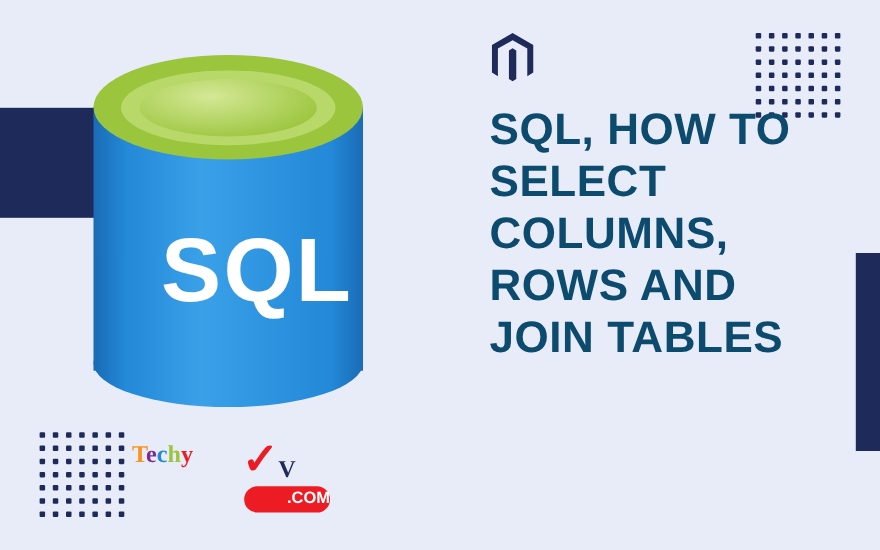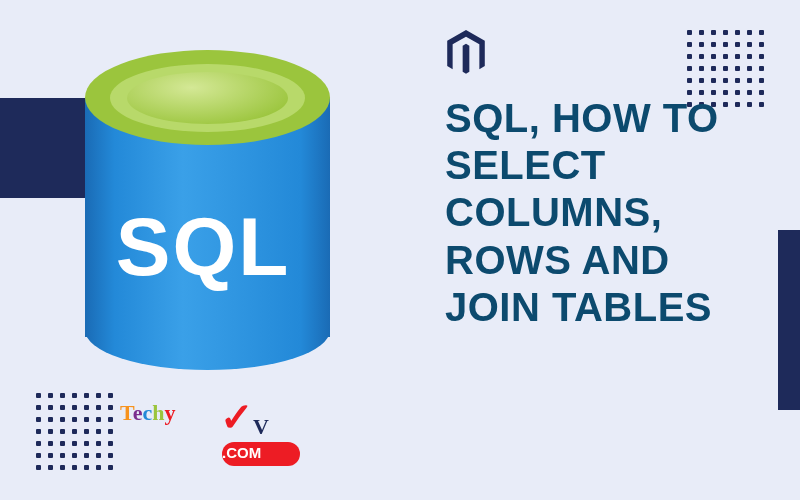--- a/index.html
+++ b/index.html
@@ -95,21 +95,21 @@
       height: 30px;
       background: #7a9e2e;
       border-radius: 50%;
       z-index: 2;
     }
     .sql-text {
       position: absolute;
       top: 150px;
       left: 0;
       width: 236px;
-      text-align: center;
+      text-align: right;
       color: #ffffff;
       font-size: 82px;
       font-weight: 600;
       letter-spacing: 2px;
       z-index: 6;
       font-family: 'Segoe UI', Arial, sans-serif;
     }
     .headline {
       position: absolute;
       left: 445px;
@@ -171,21 +171,21 @@
     .techyv-dotcom {
       position: absolute;
       left: 102px;
       top: 42px;
       width: 78px;
       height: 24px;
       background: #ed1c24;
       color: #fff;
       font-size: 15px;
       font-weight: 700;
-      text-align: left;
+      text-align: right;
       line-height: 22px;
       border-radius: 12px;
       font-family: Arial, sans-serif;
     }
     .checkmark {
       position: absolute;
       left: 100px;
       top: -6px;
       font-size: 40px;
       color: #ed1c24;

